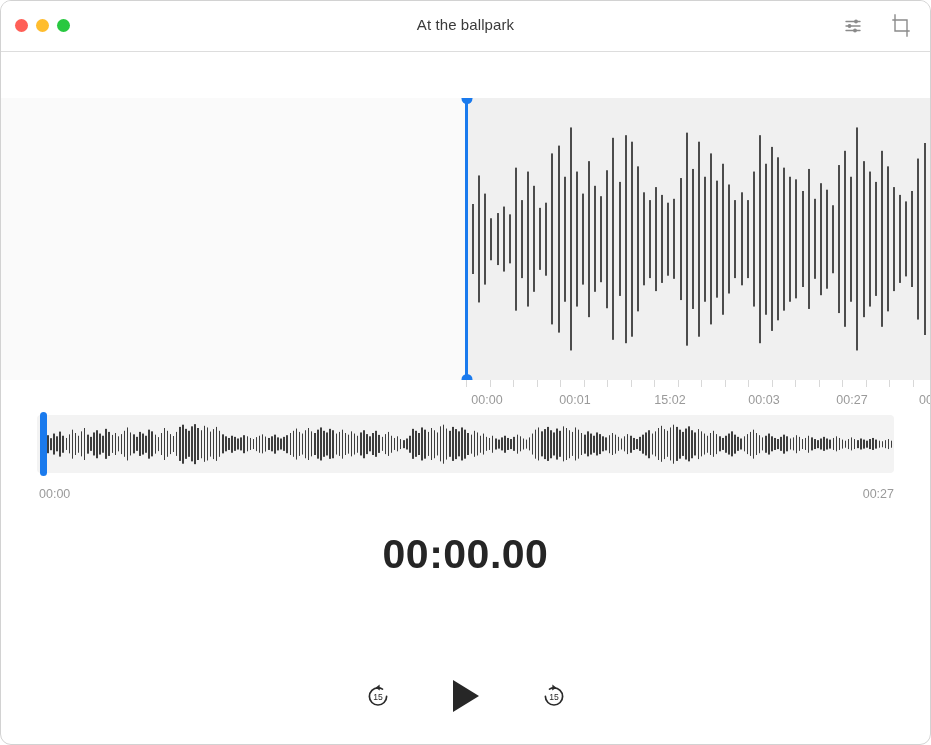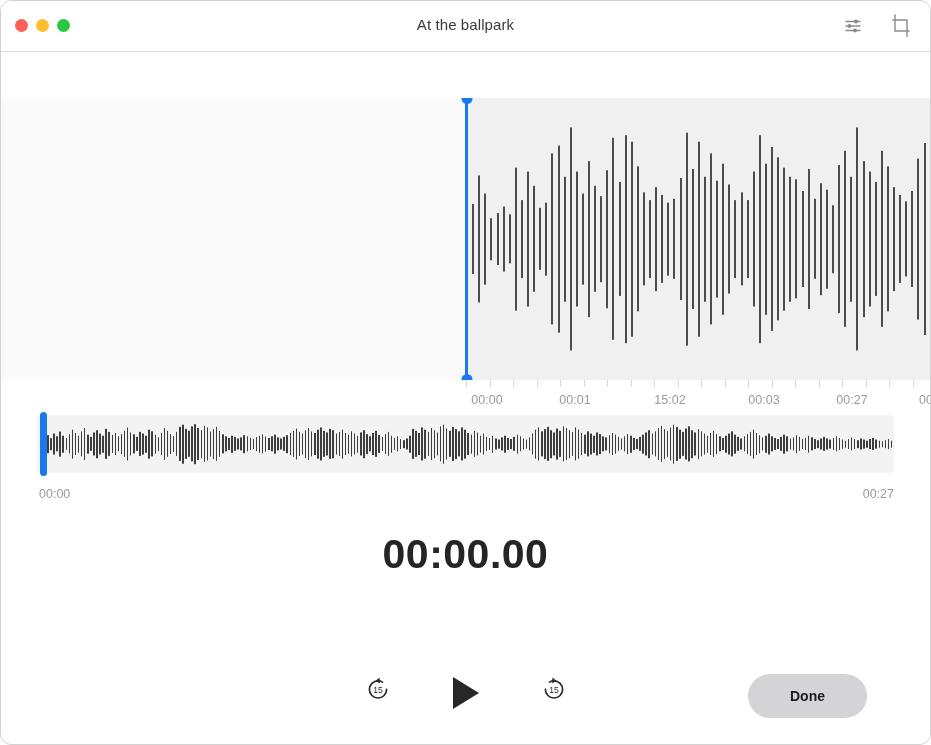--- a/index.html
+++ b/index.html
@@ -258,21 +258,21 @@
     top: 8px;
     display: flex;
     align-items: center;
     justify-content: center;
     gap: 44px;
   }
   .transport-btn {
     width: 44px;
     height: 44px;
     display: flex;
-    align-items: flex-start;
+    align-items: center;
     justify-content: center;
     background: none;
     border: none;
     cursor: default;
     padding: 0;
   }
 
   #done-button {
     position: absolute;
     right: 63px;
@@ -763,16 +763,15 @@
       <button class="transport-btn">
         <svg width="30" height="30" viewBox="0 0 30 30" fill="none">
           <path d="M15 6.8 A 8.6 8.6 0 1 1 6.4 15.4" stroke="#2a2a2a" stroke-width="1.7" stroke-linecap="round"></path>
           <path d="M15 6.8 A 8.6 8.6 0 0 0 10.5 8.1" stroke="#2a2a2a" stroke-width="1.7" stroke-linecap="round"></path>
           <path d="M13.4 3.4 L17.4 6.8 L13.2 9.6 Z" fill="#2a2a2a"></path>
           <text x="15" y="19.2" text-anchor="middle" font-size="8.6" font-family="Liberation Sans, sans-serif" fill="#2a2a2a">15</text>
         </svg>
       </button>
     </div>
 
-    <button id="done-button">Done</button>
   </div>
 
 </div>
 
 </body></html>

